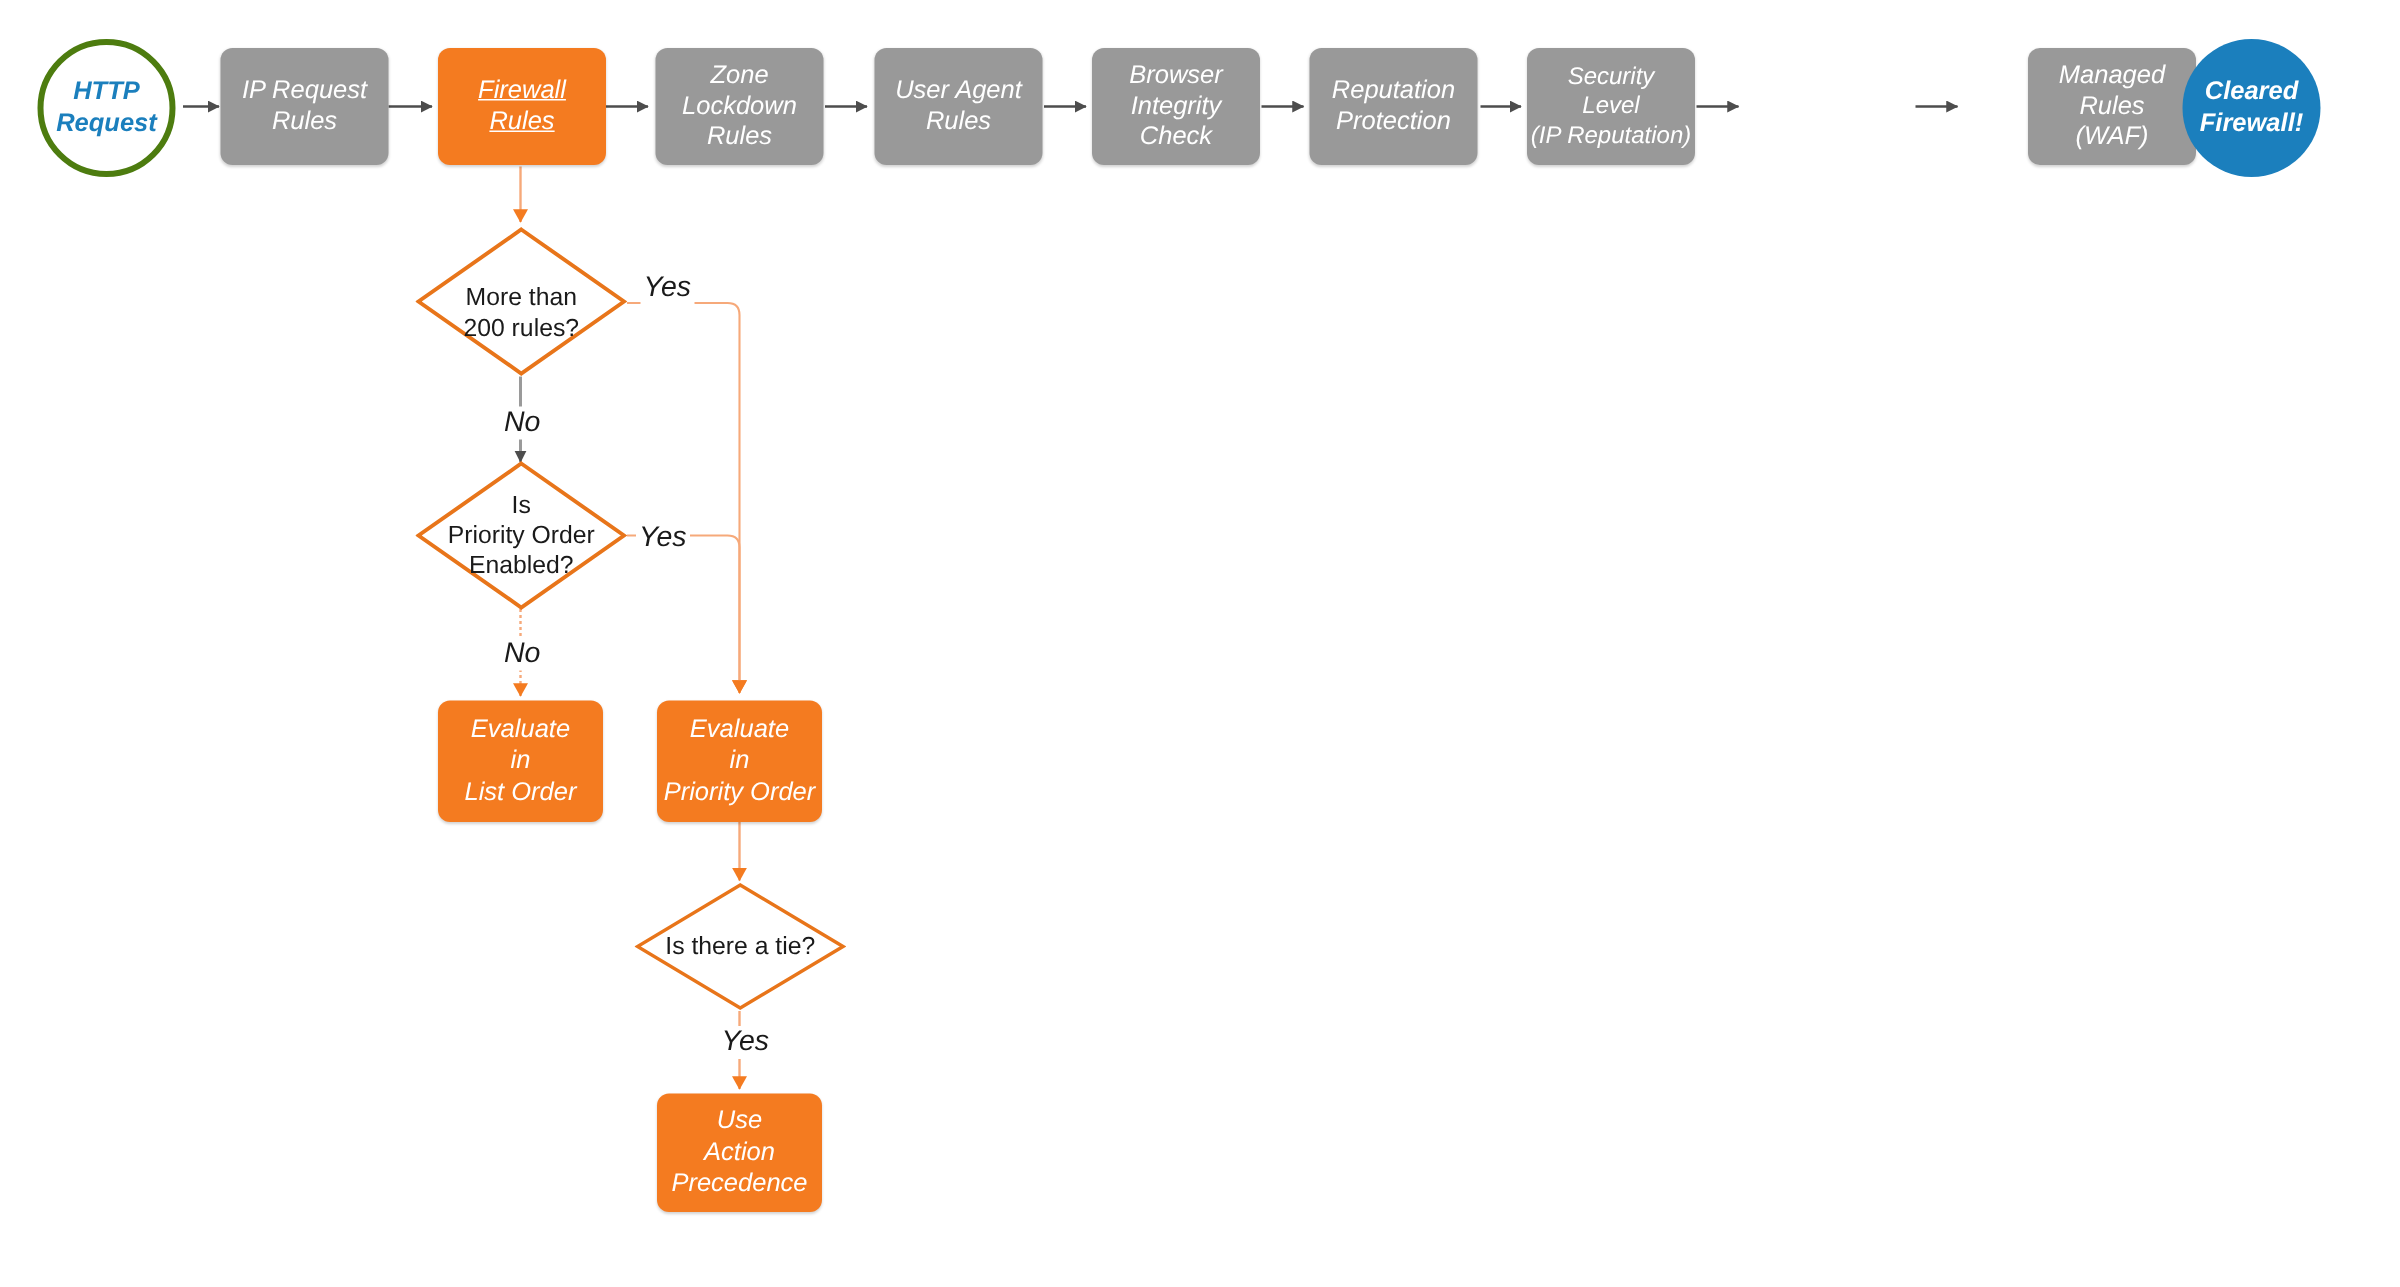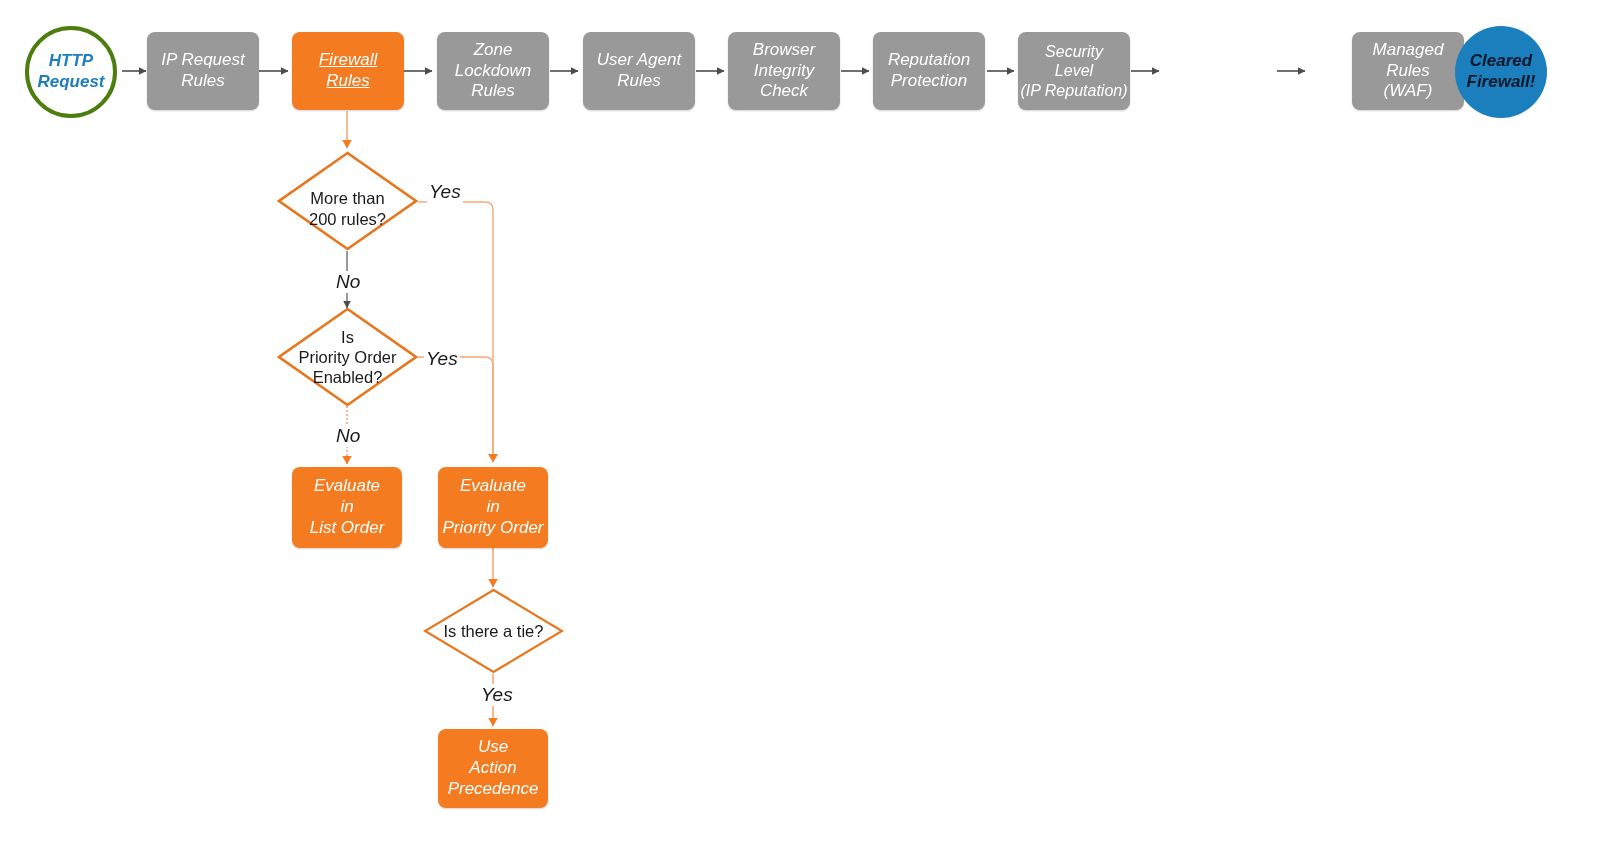--- a/index.html
+++ b/index.html
@@ -55,21 +55,21 @@
     font-weight: bold;
     font-size: 17px;
   }
   .term.open {
     background: #ffffff;
     border: 4px solid #4d7c0f;
     color: #1B7FBD;
   }
   .term.filled {
     background: #1B7FBD;
-    color: #0f172a;
+    color: #ffffff;
   }
 
   
   .decision {
     color: #1a1a1a;
     font-size: 16.5px;
     font-style: normal;
     background: transparent;
   }
   .decision .dtxt {

